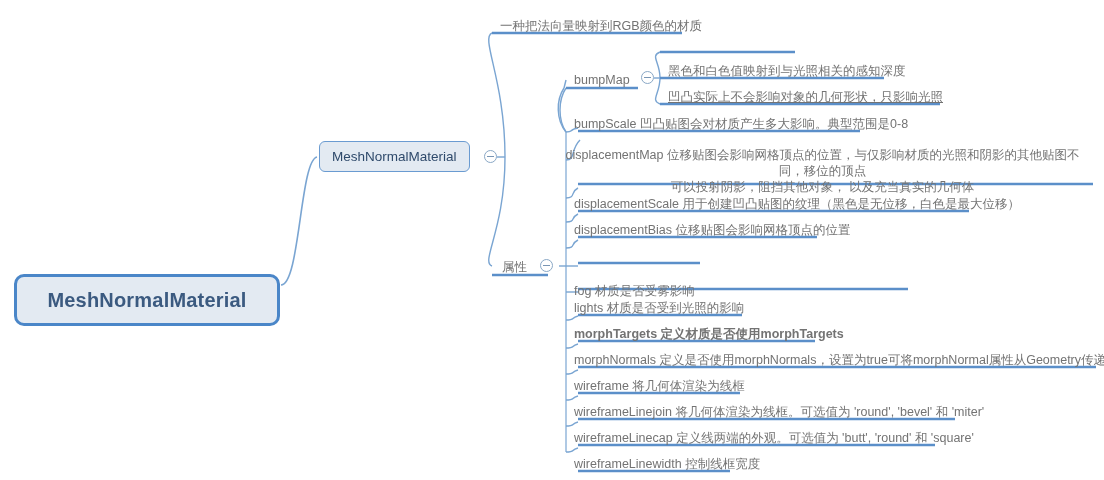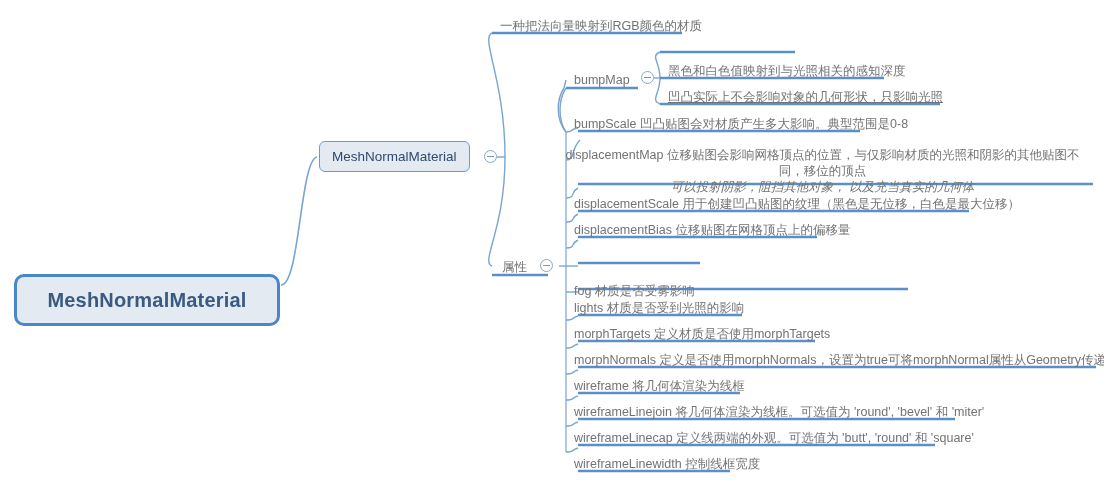--- a/index.html
+++ b/index.html
@@ -204,45 +204,45 @@
   <div class="topic" style="left:664px; top:88px;text-decoration:underline;">凹凸实际上不会影响对象的几何形状，只影响光照</div>
 
   <div class="topic" style="left:570px; top:115px;">
     <span>bumpScale </span>
     <span>凹凸贴图会对材质产生多大影响。典型范围是0-8</span>
   </div>
 
   <div class="topic nowrap-2" style="left:560px; top:146px; width:525px;text-align:center;">
     <span>displacementMap </span>
     <span>位移贴图会影响网格顶点的位置，与仅影响材质的光照和阴影的其他贴图不同，移位的顶点</span>
-    <span style="display: block; font-style: italic;">可以投射阴影，阻挡其他对象， 以及充当真实的几何体</span>
+    <span style="display: block;">可以投射阴影，阻挡其他对象， 以及充当真实的几何体</span>
   </div>
 
   <div class="topic" style="left:570px; top:195px;">
     <span>displacementScale </span>
     <span>用于创建凹凸贴图的纹理（黑色是无位移，白色是最大位移）</span>
   </div>
 
   <div class="topic" style="left:570px; top:221px;">
     <span>displacementBias </span>
-    <span>位移贴图在网格顶点上的偏移量</span>
+    <span>位移贴图会影响网格顶点的位置</span>
   </div>
 
   <div class="topic" style="left:570px; top:247px;margin-top:35px;">
     <span>fog </span>
     <span>材质是否受雾影响</span>
   </div>
 
 
   <div class="topic" style="left:570px; top:299px;">
     <span>lights </span>
     <span>材质是否受到光照的影响</span>
   </div>
 
-  <div class="topic" style="left:570px; top:325px;">
+  <div class="topic" style="left:570px; top:325px;font-weight:bold;">
     <span>morphTargets </span>
     <span>定义材质是否使用morphTargets</span>
   </div>
 
   <div class="topic" style="left:570px; top:351px;">
     <span>morphNormals </span>
     <span>定义是否使用morphNormals，设置为true可将morphNormal属性从Geometry传递到shader</span>
   </div>
 
   <div class="topic" style="left:570px; top:377px;">

